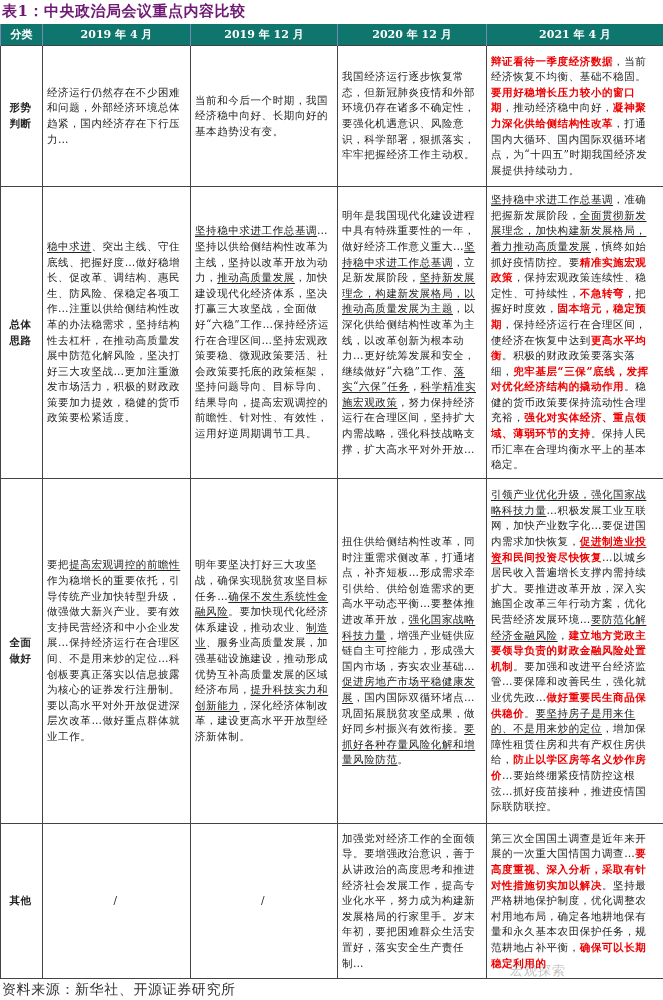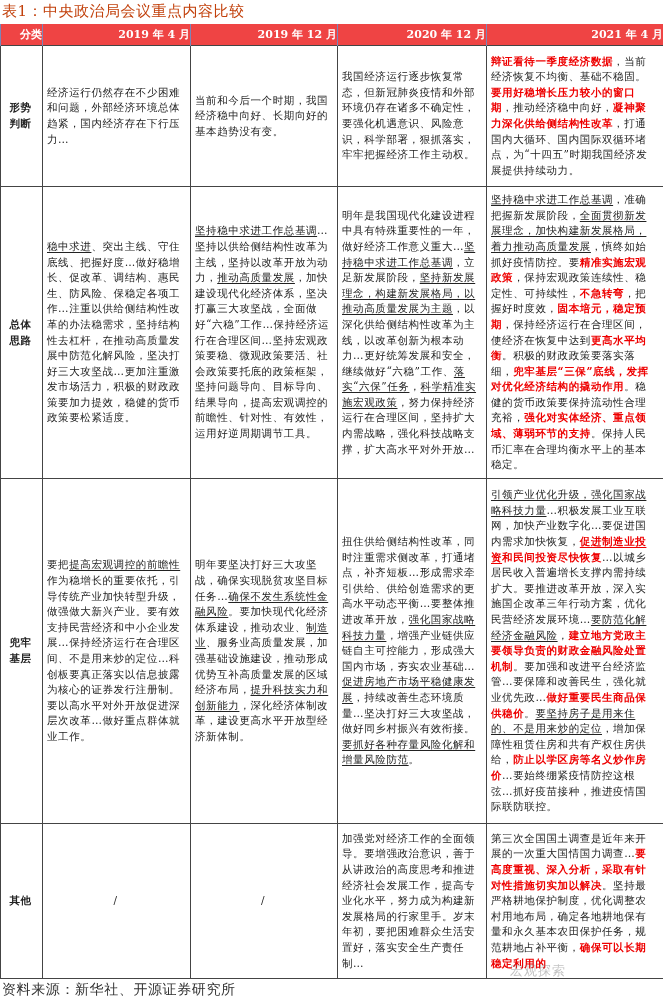--- a/index.html
+++ b/index.html
@@ -3,30 +3,30 @@
 <meta charset="utf-8">
 <style>
   html, body { margin: 0; padding: 0; background: #ffffff; }
   body {
     width: 663px; height: 1000px; overflow: hidden; position: relative;
     font-family: "DejaVu Serif", "Liberation Serif", serif;
     color: #222;
   }
   .title {
     position: absolute; left: 2px; top: 2px; height: 22px;
-    font-size: 15px; font-weight: normal; color: #c2410c; letter-spacing: 0.5px;
+    font-size: 15px; font-weight: bold; color: #701a75; letter-spacing: 0.5px;
     white-space: nowrap;
   }
   table.cmp {
     position: absolute; left: 0; top: 24px;
     width: 663px; border-collapse: collapse; table-layout: fixed;
   }
   table.cmp th {
-    background: #ef4444; color: #ffffff; font-size: 11px; font-weight: bold;
-    height: 21px; padding: 0; text-align: right;
+    background: #0f766e; color: #ffffff; font-size: 11px; font-weight: bold;
+    height: 21px; padding: 0; text-align: center;
     border-left: 1px solid #7a86b8; border-right: 1px solid #7a86b8;
   }
   table.cmp td {
     border: 1px solid #444; vertical-align: middle;
     font-size: 10.5px; line-height: 15.6px; padding: 2px 6px 2px 4px;
     letter-spacing: 0.6px; word-break: break-all;
   }
   td.cat { text-align: center; padding: 0 4px; font-size: 10.5px; line-height: 15px; font-weight: bold; }
   td.cat span { display: inline-block; width: 24px; }
   td.slash { text-align: center; }
@@ -76,24 +76,24 @@
         <td><span class="r">辩证看待一季度经济数据</span><span class="">，当前经济恢复不均衡、基础不稳固。</span><span class="r">要用好稳增长压力较小的窗口期</span><span class="">，推动经济稳中向好，</span><span class="r">凝神聚力深化供给侧结构性改革</span><span class="">，打通国内大循环、国内国际双循环堵点，为“十四五”时期我国经济发展提供持续动力。</span></td>
       </tr>
       <tr class="r2">
         <td class="cat"><span>总体思路</span></td>
         <td><span class="u">稳中求进</span><span class="">、突出主线、守住底线、把握好度…做好稳增长、促改革、调结构、惠民生、防风险、保稳定各项工作…注重以供给侧结构性改革的办法稳需求，坚持结构性去杠杆，在推动高质量发展中防范化解风险，坚决打好三大攻坚战…更加注重激发市场活力，积极的财政政策要加力提效，稳健的货币政策要松紧适度。</span></td>
         <td><span class="u">坚持稳中求进工作总基调</span><span class="">…坚持以供给侧结构性改革为主线，坚持以改革开放为动力，</span><span class="u">推动高质量发展</span><span class="">，加快建设现代化经济体系，坚决打赢三大攻坚战，全面做好“六稳”工作…保持经济运行在合理区间…坚持宏观政策要稳、微观政策要活、社会政策要托底的政策框架，坚持问题导向、目标导向、结果导向，提高宏观调控的前瞻性、针对性、有效性，运用好逆周期调节工具。</span></td>
         <td><span class="">明年是我国现代化建设进程中具有特殊重要性的一年，做好经济工作意义重大…</span><span class="u">坚持稳中求进工作总基调</span><span class="">，立足新发展阶段，</span><span class="u">坚持新发展理念，构建新发展格局，以推动高质量发展为主题</span><span class="">，以深化供给侧结构性改革为主线，以改革创新为根本动力…更好统筹发展和安全，继续做好“六稳”工作、</span><span class="u">落实“六保”任务</span><span class="">，</span><span class="u">科学精准实施宏观政策</span><span class="">，努力保持经济运行在合理区间，坚持扩大内需战略，强化科技战略支撑，扩大高水平对外开放…</span></td>
         <td><span class="u">坚持稳中求进工作总基调</span><span class="">，准确把握新发展阶段，</span><span class="u">全面贯彻新发展理念，加快构建新发展格局，着力推动高质量发展</span><span class="">，慎终如始抓好疫情防控。要</span><span class="r">精准实施宏观政策</span><span class="">，保持宏观政策连续性、稳定性、可持续性，</span><span class="r">不急转弯</span><span class="">，把握好时度效，</span><span class="r">固本培元，稳定预期</span><span class="">，保持经济运行在合理区间，使经济在恢复中达到</span><span class="r">更高水平均衡</span><span class="">。积极的财政政策要落实落细，</span><span class="r">兜牢基层“三保”底线，发挥对优化经济结构的撬动作用</span><span class="">。稳健的货币政策要保持流动性合理充裕，</span><span class="r">强化对实体经济、重点领域、薄弱环节的支持</span><span class="">。保持人民币汇率在合理均衡水平上的基本稳定。</span></td>
       </tr>
       <tr class="r3">
-        <td class="cat"><span>兜牢基层</span></td>
+        <td class="cat"><span>全面做好</span></td>
         <td><span class="">要把</span><span class="u">提高宏观调控的前瞻性</span><span class="">作为稳增长的重要依托，引导传统产业加快转型升级，做强做大新兴产业。要有效支持民营经济和中小企业发展…保持经济运行在合理区间、不是用来炒的定位…科创板要真正落实以信息披露为核心的证券发行注册制。要以高水平对外开放促进深层次改革…做好重点群体就业工作。</span></td>
         <td><span class="">明年要坚决打好三大攻坚战，确保实现脱贫攻坚目标任务…</span><span class="u">确保不发生系统性金融风险</span><span class="">。要加快现代化经济体系建设，推动农业、</span><span class="u">制造业</span><span class="">、服务业高质量发展，加强基础设施建设，推动形成优势互补高质量发展的区域经济布局，</span><span class="u">提升科技实力和创新能力</span><span class="">，深化经济体制改革，建设更高水平开放型经济新体制。</span></td>
-        <td><span class="">扭住供给侧结构性改革，同时注重需求侧改革，打通堵点，补齐短板…形成需求牵引供给、供给创造需求的更高水平动态平衡…要整体推进改革开放，</span><span class="u">强化国家战略科技力量</span><span class="">，增强产业链供应链自主可控能力，形成强大国内市场，夯实农业基础…</span><span class="u">促进房地产市场平稳健康发展</span><span class="">，持续改善生态环境质量…坚决打好三大攻坚战，做好同乡村振兴有效衔接。</span><span class="u">要抓好各种存量风险化解和增量风险防范</span><span class="">。</span></td>
+        <td><span class="">扭住供给侧结构性改革，同时注重需求侧改革，打通堵点，补齐短板…形成需求牵引供给、供给创造需求的更高水平动态平衡…要整体推进改革开放，</span><span class="u">强化国家战略科技力量</span><span class="">，增强产业链供应链自主可控能力，形成强大国内市场，夯实农业基础…</span><span class="u">促进房地产市场平稳健康发展</span><span class="">，国内国际双循环堵点…巩固拓展脱贫攻坚成果，做好同乡村振兴有效衔接。</span><span class="u">要抓好各种存量风险化解和增量风险防范</span><span class="">。</span></td>
         <td><span class="u">引领产业优化升级，强化国家战略科技力量</span><span class="">…积极发展工业互联网，加快产业数字化…要促进国内需求加快恢复，</span><span class="ru">促进制造业投资</span><span class="r">和民间投资尽快恢复</span><span class="">…以城乡居民收入普遍增长支撑内需持续扩大。要推进改革开放，深入实施国企改革三年行动方案，优化民营经济发展环境…</span><span class="u">要防范化解经济金融风险</span><span class="">，</span><span class="r">建立地方党政主要领导负责的财政金融风险处置机制</span><span class="">。要加强和改进平台经济监管…要保障和改善民生，强化就业优先政…</span><span class="r">做好重要民生商品保供稳价</span><span class="">。</span><span class="u">要坚持房子是用来住的、不是用来炒的定位</span><span class="">，增加保障性租赁住房和共有产权住房供给，</span><span class="r">防止以学区房等名义炒作房价</span><span class="">…要始终绷紧疫情防控这根弦…抓好疫苗接种，推进疫情国际联防联控。</span></td>
       </tr>
       <tr class="r4">
         <td class="cat"><span>其他</span></td>
         <td class="slash"><span class="">/</span></td>
         <td class="slash"><span class="">/</span></td>
         <td><span class="">加强党对经济工作的全面领导。要增强政治意识，善于从讲政治的高度思考和推进经济社会发展工作，提高专业化水平，努力成为构建新发展格局的行家里手。岁末年初，要把困难群众生活安置好，落实安全生产责任制…</span></td>
         <td><span class="">第三次全国国土调查是近年来开展的一次重大国情国力调查…</span><span class="r">要高度重视、深入分析，采取有针对性措施切实加以解决</span><span class="">。坚持最严格耕地保护制度，优化调整农村用地布局，确定各地耕地保有量和永久基本农田保护任务，规范耕地占补平衡，</span><span class="r">确保可以长期稳定利用的</span></td>
       </tr>
     </tbody>

